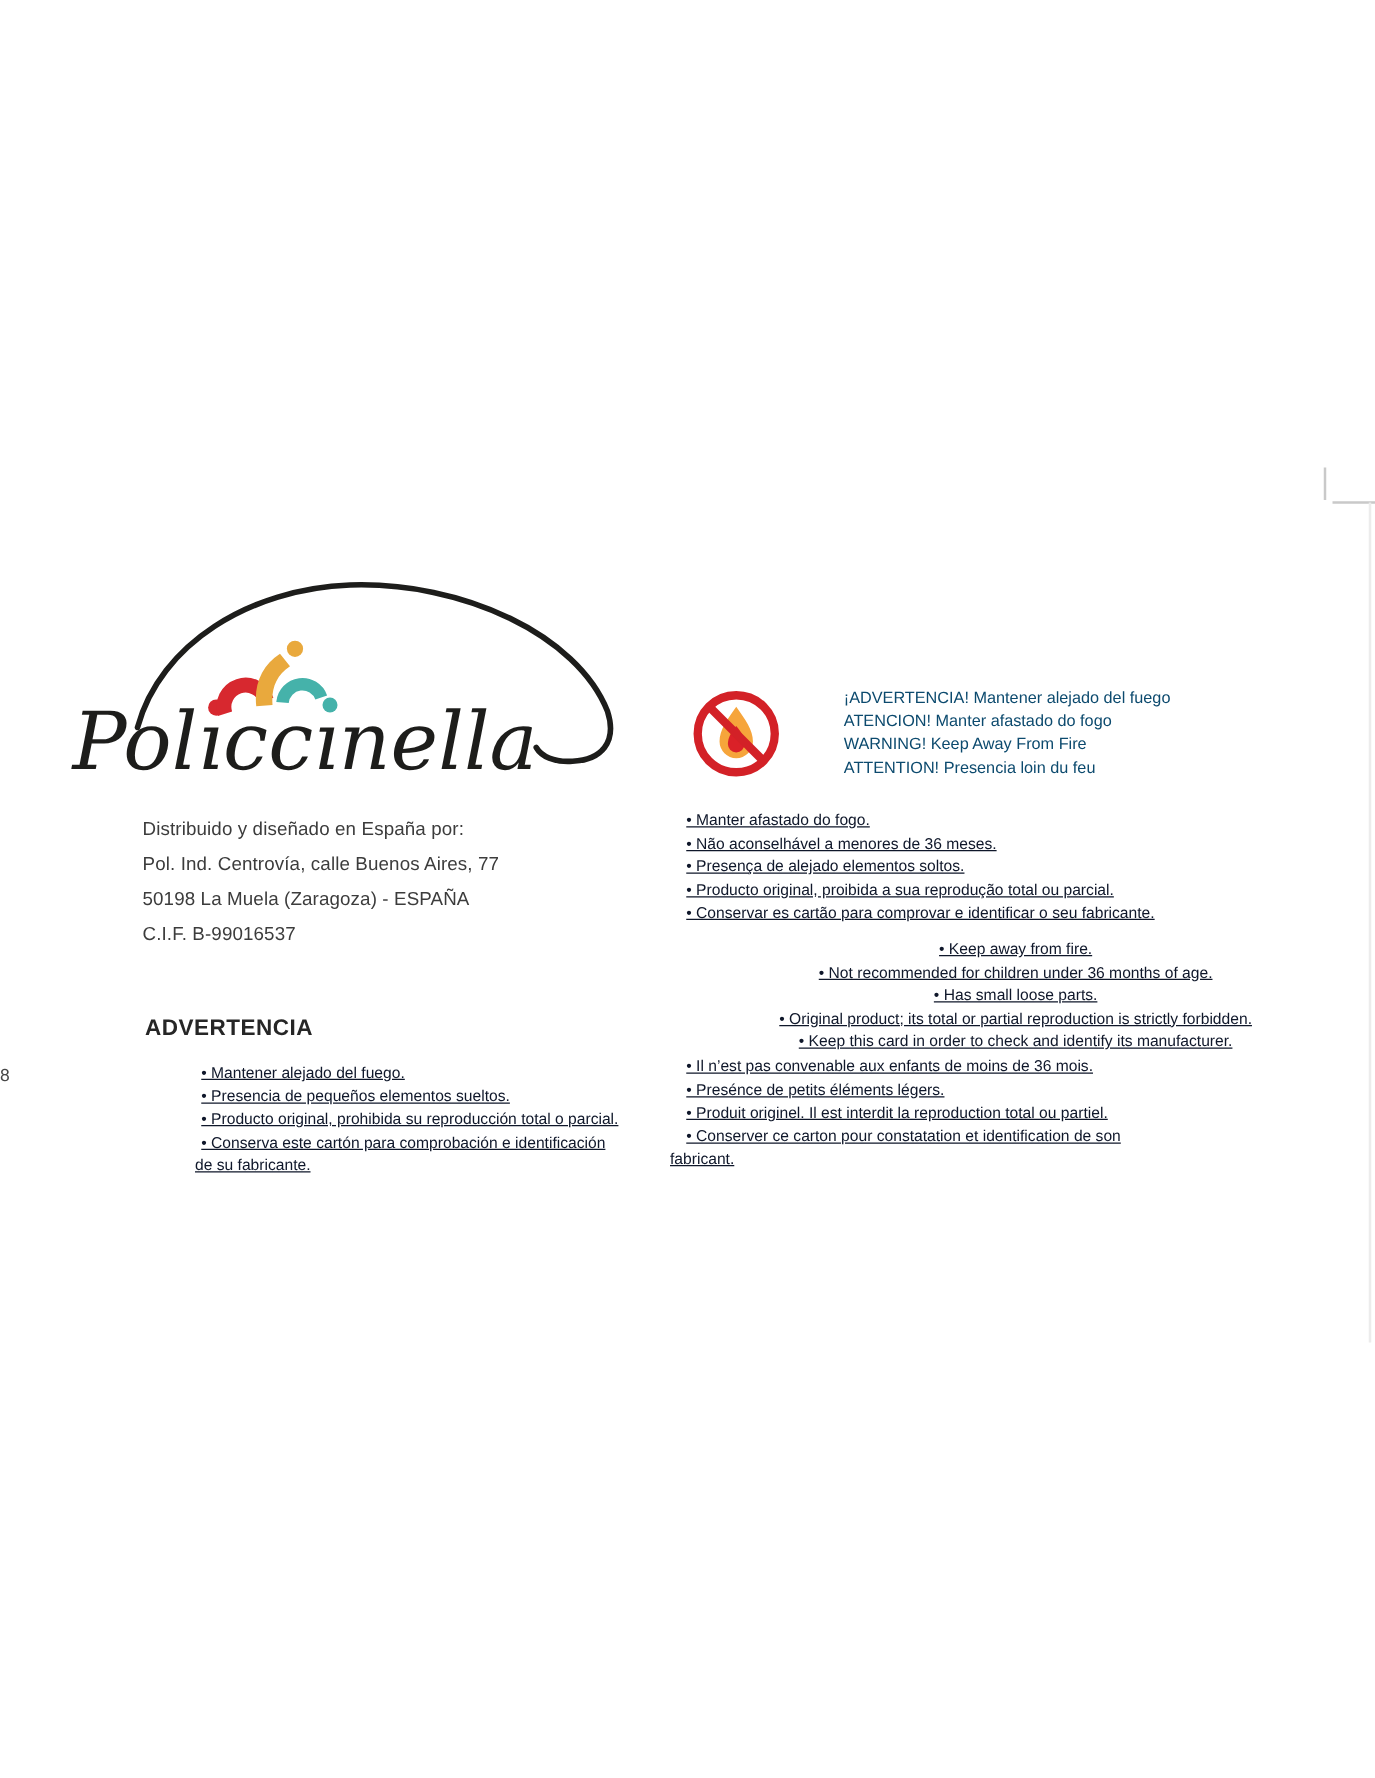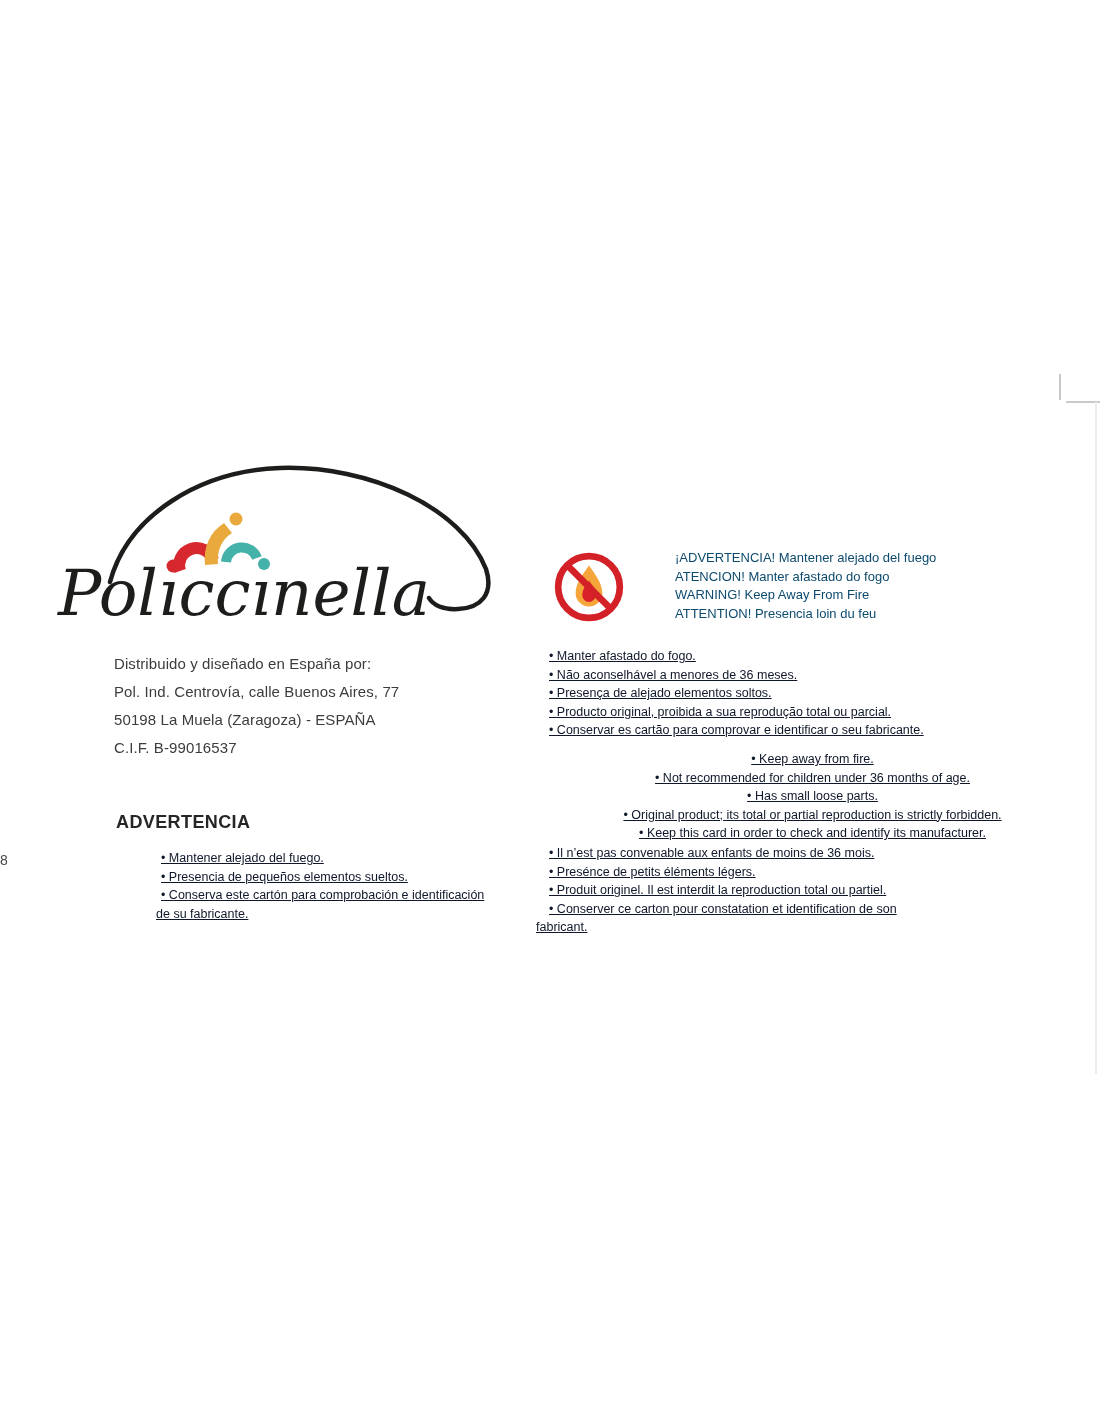--- a/index.html
+++ b/index.html
@@ -80,20 +80,21 @@
     <div>Pol. Ind. Centrovía, calle Buenos Aires, 77</div>
     <div>50198 La Muela (Zaragoza) - ESPAÑA</div>
     <div>C.I.F. B-99016537</div>
   </div>
 
   <div class="es-heading">ADVERTENCIA</div>
 
   <div class="bullet-list list-es">
       <div class="bullet-item">• Mantener alejado del fuego.</div>
       <div class="bullet-item">• Presencia de pequeños elementos sueltos.</div>
+      <div class="bullet-item">• Producto original, prohibida su reproducción total o parcial.</div>
       <div class="bullet-item">• Conserva este cartón para comprobación e identificación
 de su fabricante.</div>
     </div>
 
   <svg class="banner-icon-svg" viewBox="0 0 72 72" aria-hidden="true">
     <path d="M36 15 C29 25 23 33 23 42 A13 13 0 0 0 49 42 C49 33 43 25 36 15 Z" fill="#f6a53b"></path>
     <path d="M36 30 C32 35 29.5 39 29.5 44 A6.5 6.5 0 0 0 42.5 44 C42.5 39 40 35 36 30 Z" fill="#da2128"></path>
     <line x1="15" y1="15" x2="57" y2="57" stroke-width="6.5" stroke="#d32127"></line>
     <circle cx="36" cy="36" r="30" fill="none" stroke-width="6.5" stroke="#d32127"></circle>
   </svg>

